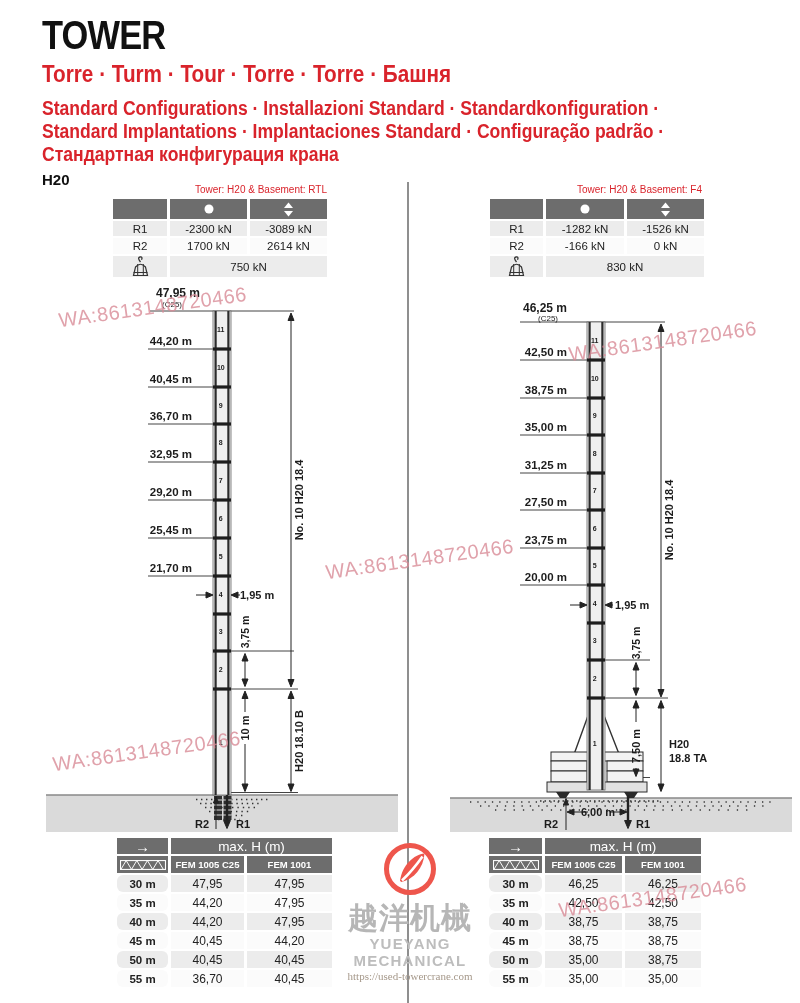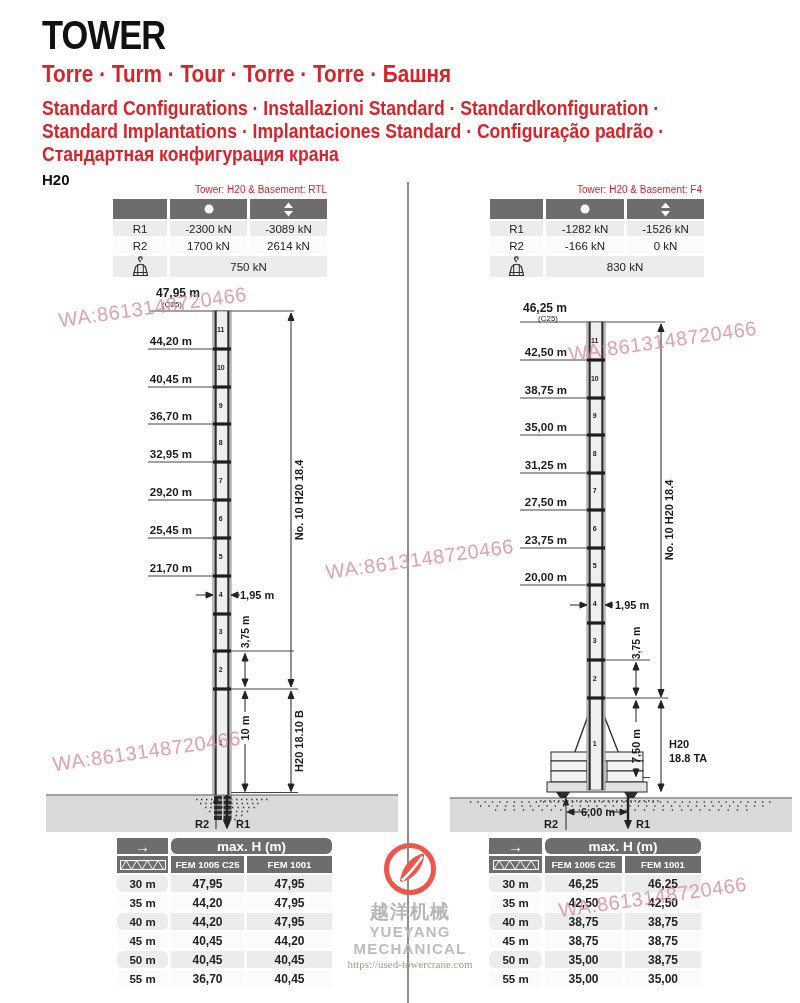--- a/index.html
+++ b/index.html
@@ -17,31 +17,31 @@
   #divider{left:407px;top:182px;width:2px;height:821px;background:#8f8f8f;}
 
   .tbl{position:absolute;display:grid;gap:2px 3px;}
   .cell{display:flex;align-items:center;justify-content:center;
         font-size:11.5px;color:#222;}
   .dark{background:#6d6d6d;color:#fff;}
   .lt{background:#ececec;}
   .wt{background:#fbfbfb;}
   .span2{grid-column:2/4;text-align:right;}
   .subhead{font-size:9.5px;font-weight:700;}
-  .maxh{font-size:13.5px;font-weight:700;border-radius:6px;}
+  .maxh{font-size:13.5px;font-weight:400;}
   .bold{font-weight:700;border-radius:6px;}
-  .val{font-size:12px;font-weight:700;}
+  .val{font-size:12px;font-weight:400;}
   .arrowglyph{font-size:15px;font-weight:700;line-height:1;}
 
   svg text{font-family:"Liberation Sans",sans-serif;fill:#1c1c1c;}
 
   .wm{position:absolute;font-size:20px;letter-spacing:.5px;opacity:.8;
       transform:rotate(-8deg);white-space:nowrap;z-index:6;}
   #logo{left:342px;top:840px;width:136px;text-align:center;z-index:5;}
-  #logo .cn{font-size:19px;font-weight:700;color:#b6b6b6;letter-spacing:1px;
+  #logo .cn{font-size:30px;font-weight:700;color:#b6b6b6;letter-spacing:1px;
             line-height:1.05;font-family:"DejaVu Sans",sans-serif;}
   #logo .en{font-size:15px;font-weight:700;color:#bdbdbd;letter-spacing:1.2px;margin-top:1px;}
   #logo .url{font-size:11px;color:#a5988a;font-family:"Liberation Serif",serif;margin-top:1px;}
 </style>
 </head>
 <body>
 
 <div class="abs cond" id="title">TOWER</div>
 <div class="abs cond" id="subtitle">Torre · Turm · Tour · Torre · Torre · Башня</div>
 <div class="abs cond cfg" style="top:97px">Standard Configurations · Installazioni Standard · Standardkonfiguration ·</div>

